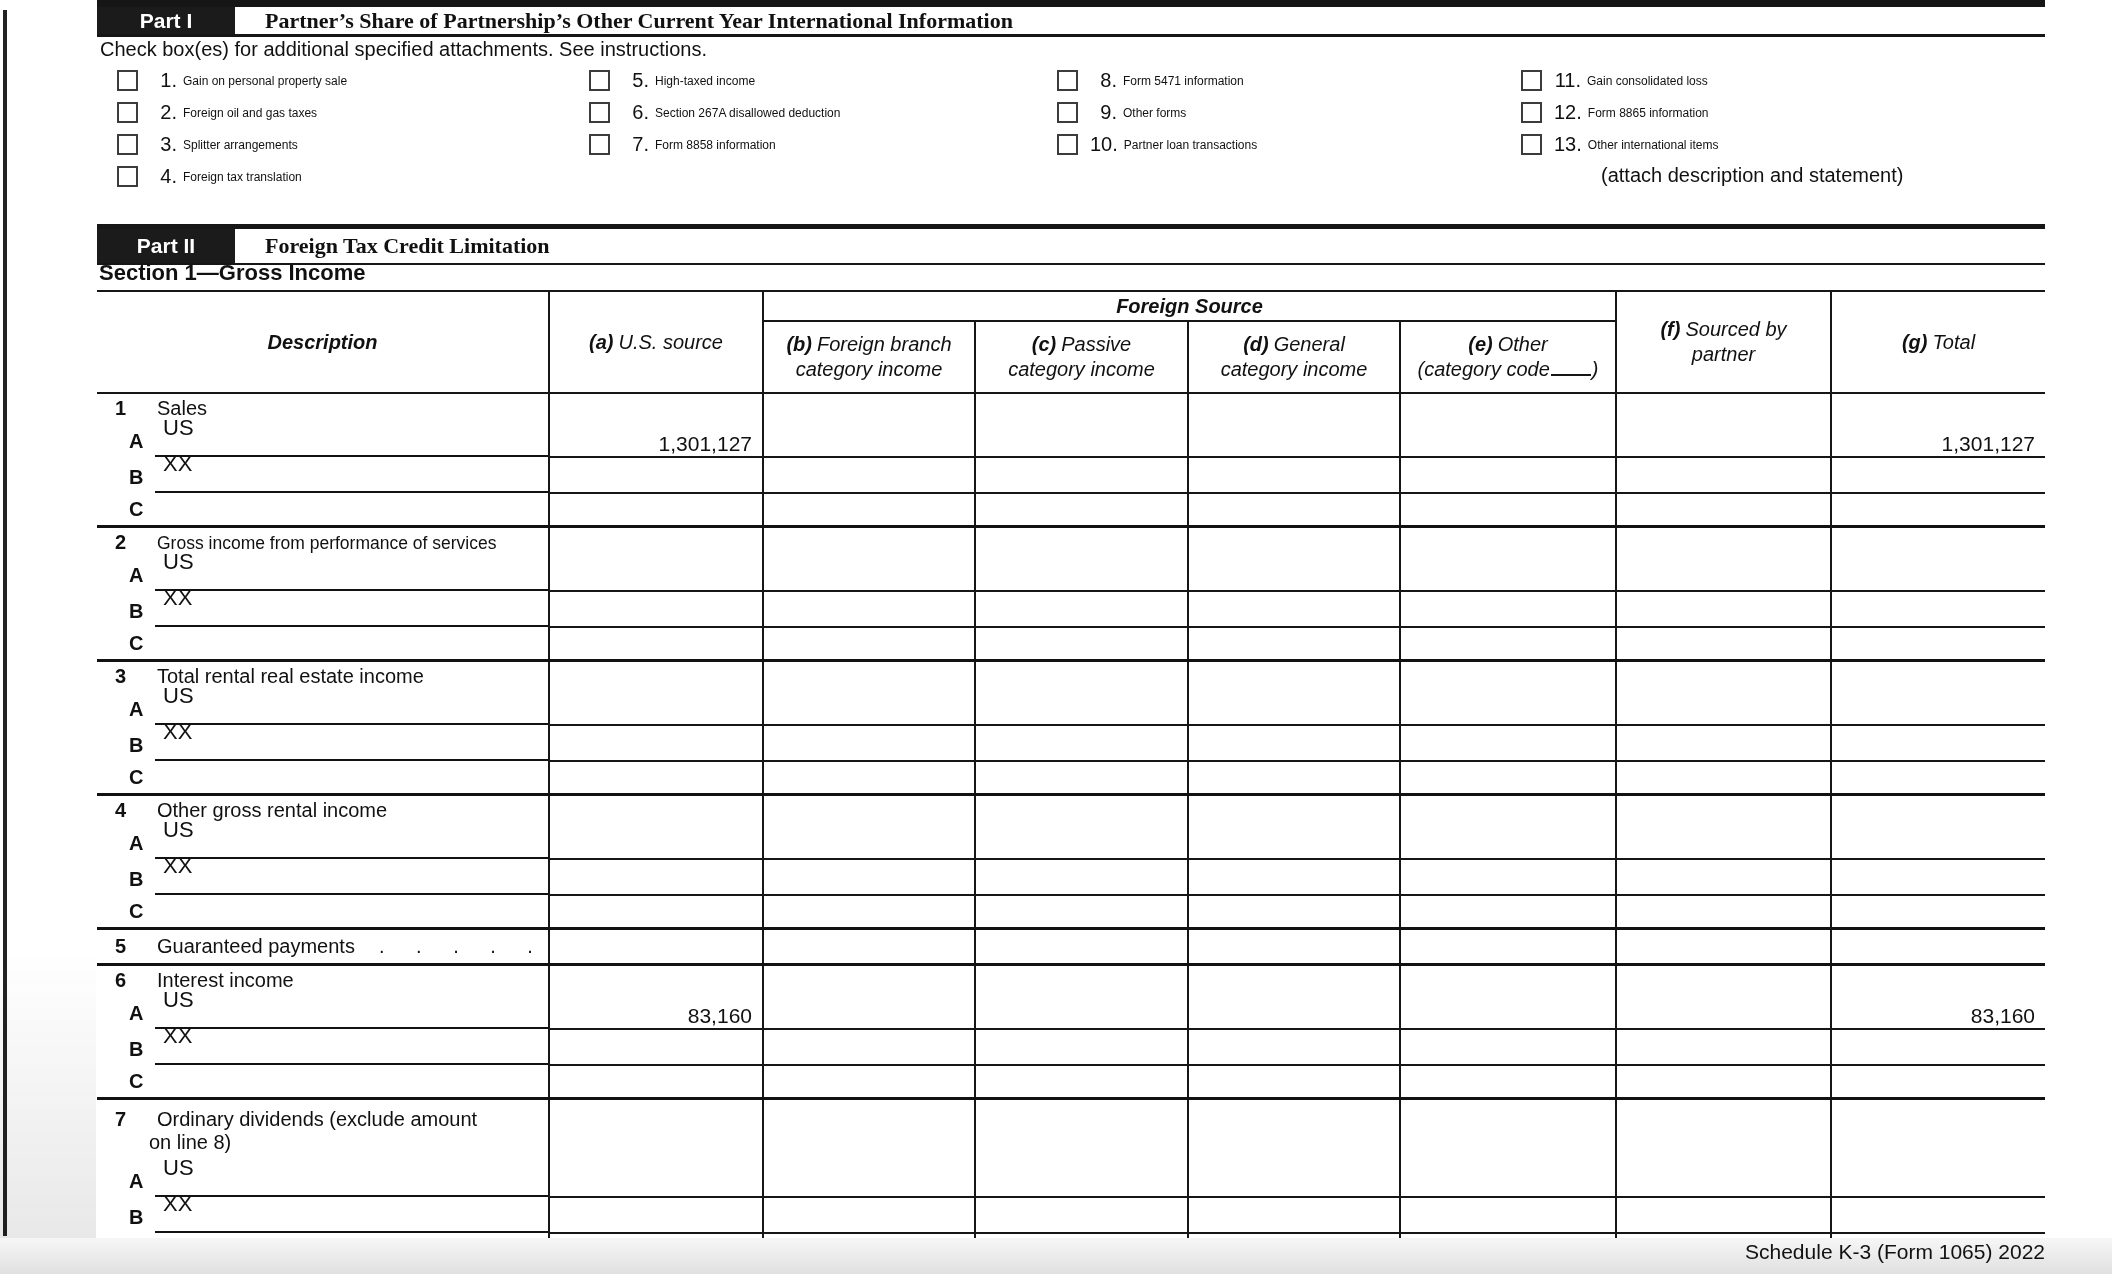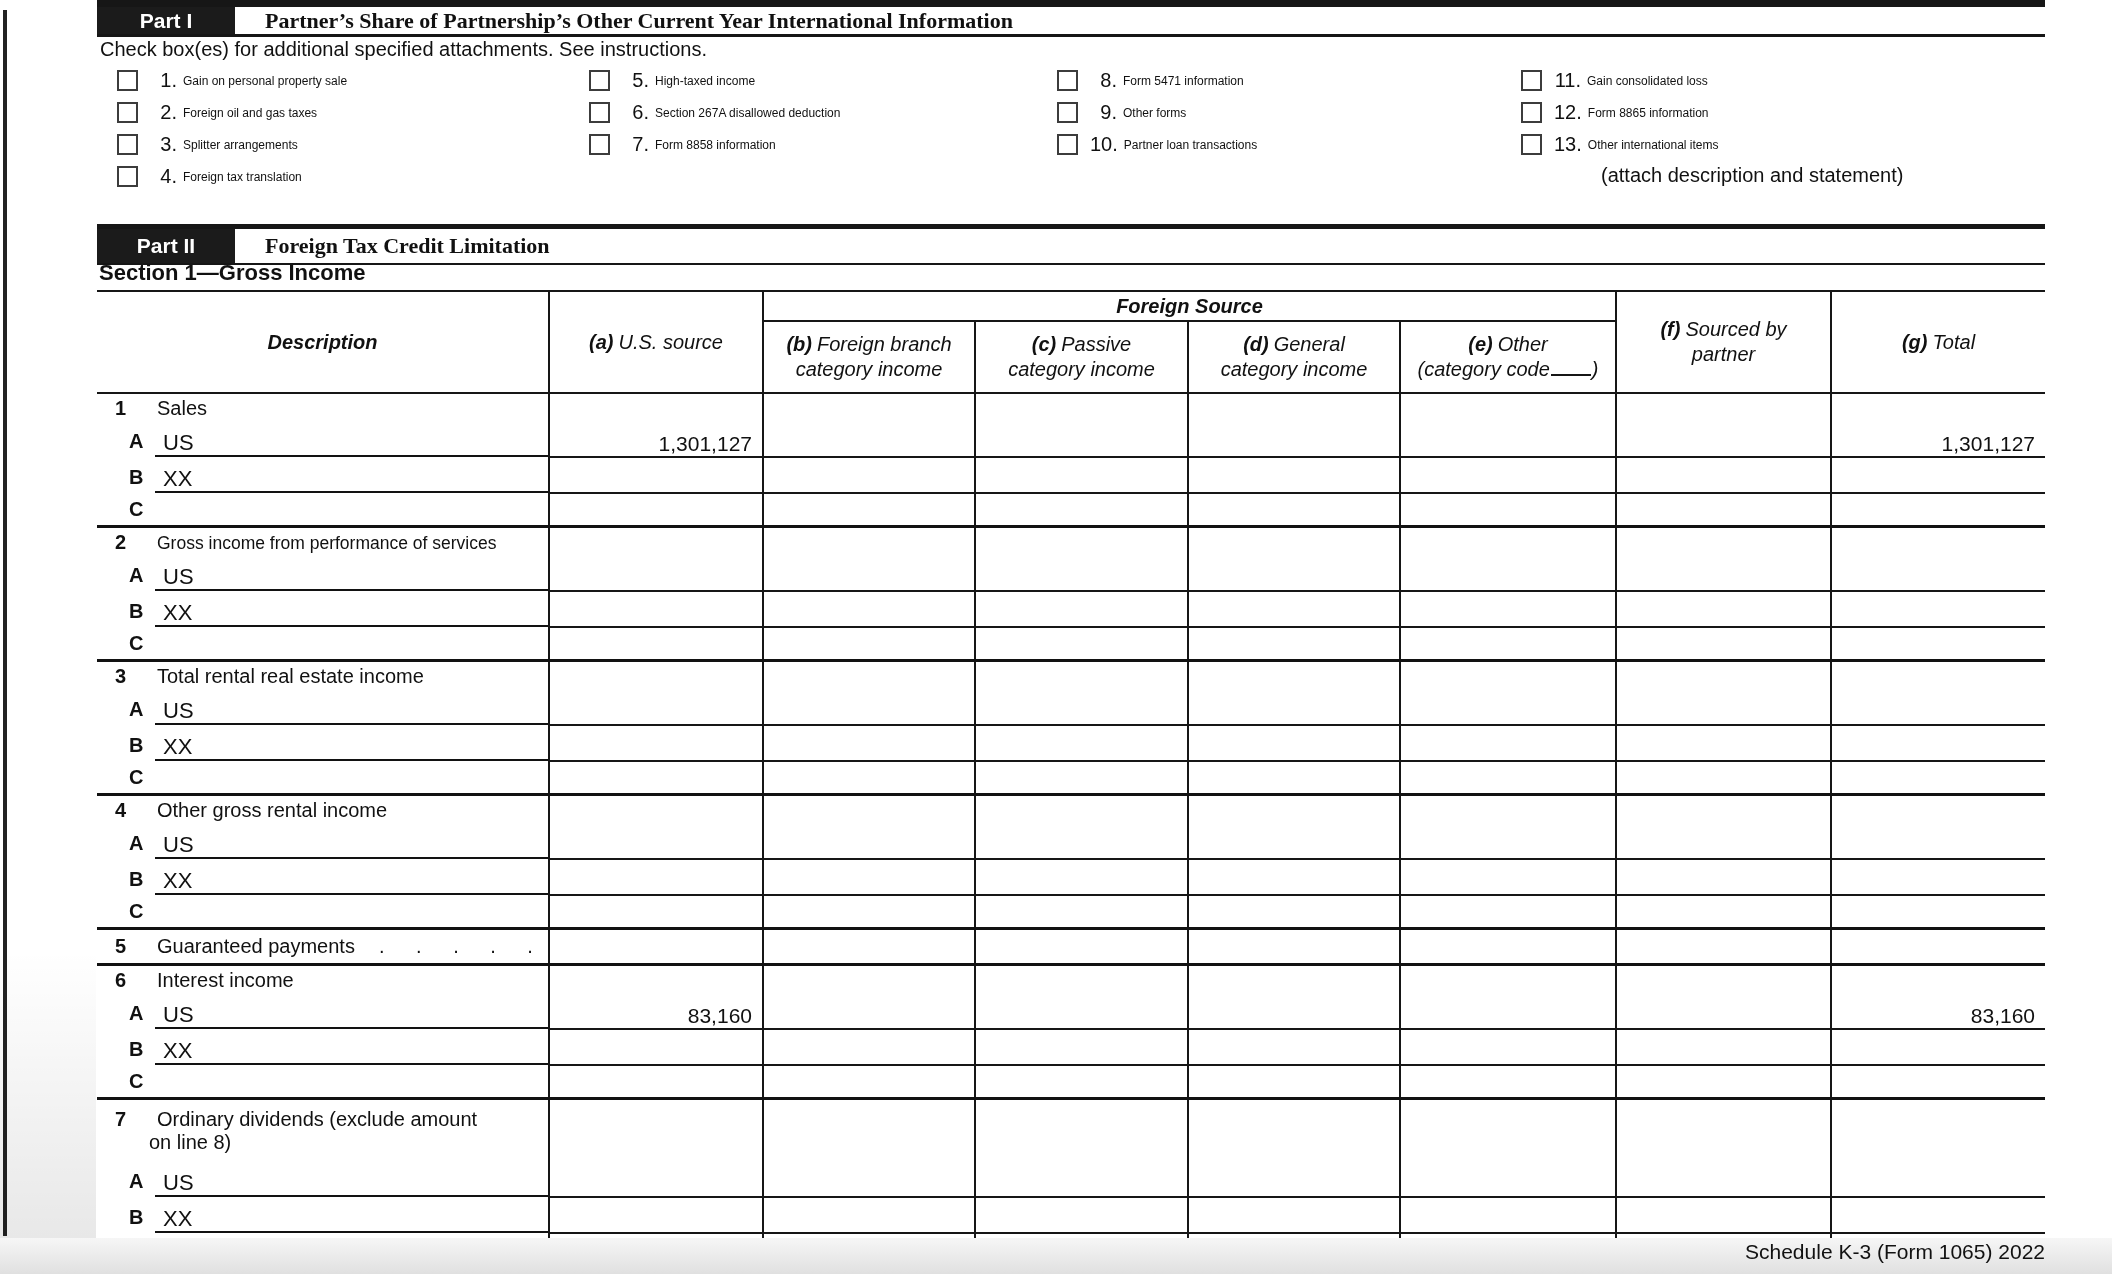--- a/index.html
+++ b/index.html
@@ -62,21 +62,21 @@
   .n{display:inline-block;width:52px;padding-left:18px;box-sizing:border-box;font-weight:bold;font-size:20px;}
   .lb{font-size:20px;white-space:nowrap;margin-left:8px;}
   .lb.small{font-size:17.5px;}
   .lb2{margin-left:52px;font-size:20px;}
   .dots{word-spacing:26px;margin-left:24px;font-size:20px;}
   .rw{display:flex;align-items:flex-end;}
   tr.ra .rw{height:33px;} tr.rb .rw{height:32px;} tr.rc .rw{height:28px;}
   .lt{flex:none;margin-left:32px;width:26px;font-weight:bold;font-size:20px;padding-bottom:4px;}
   .fl{flex:1;border-bottom:2.5px solid #121212;display:flex;align-items:flex-end;}
   .nofl{border-bottom:none;}
-  .ent{font-size:22px;margin-left:8px;line-height:1.05;padding-bottom:1px;white-space:nowrap;}
+  .ent{font-size:22px;margin-left:8px;line-height:1.05;padding-bottom:16px;white-space:nowrap;}
 </style>
 </head>
 <body>
 
 <div class="page">
   <div class="page-edge"></div>
   <div class="left-shade"></div>
   <div class="top-rule"></div>
 
   <div class="part-row" id="p1">

